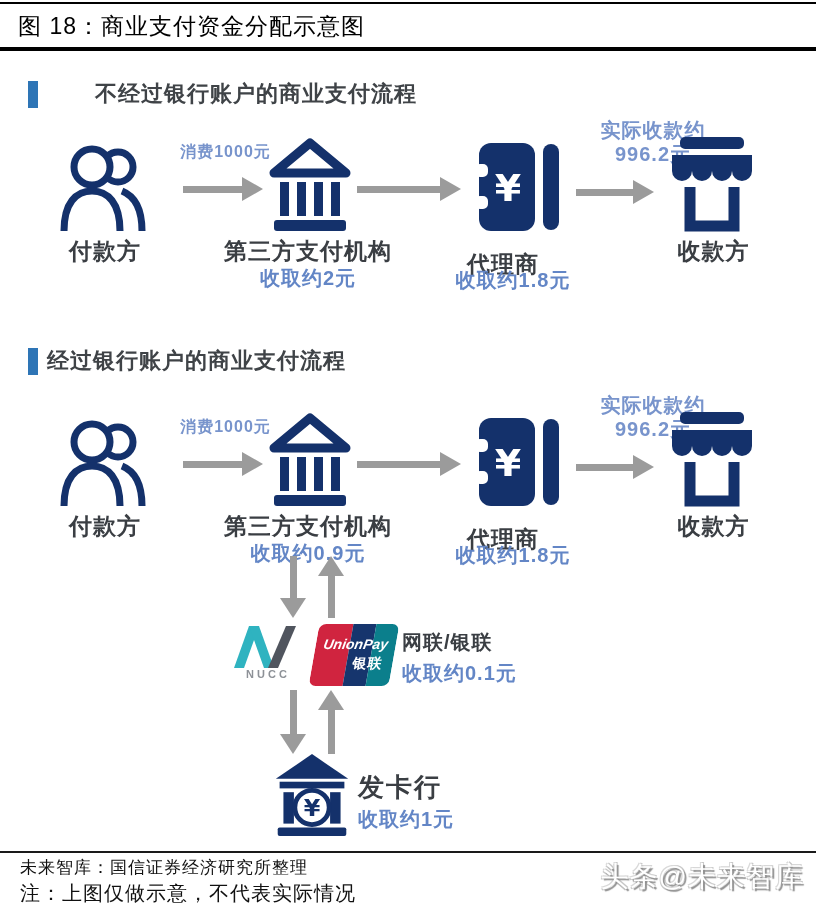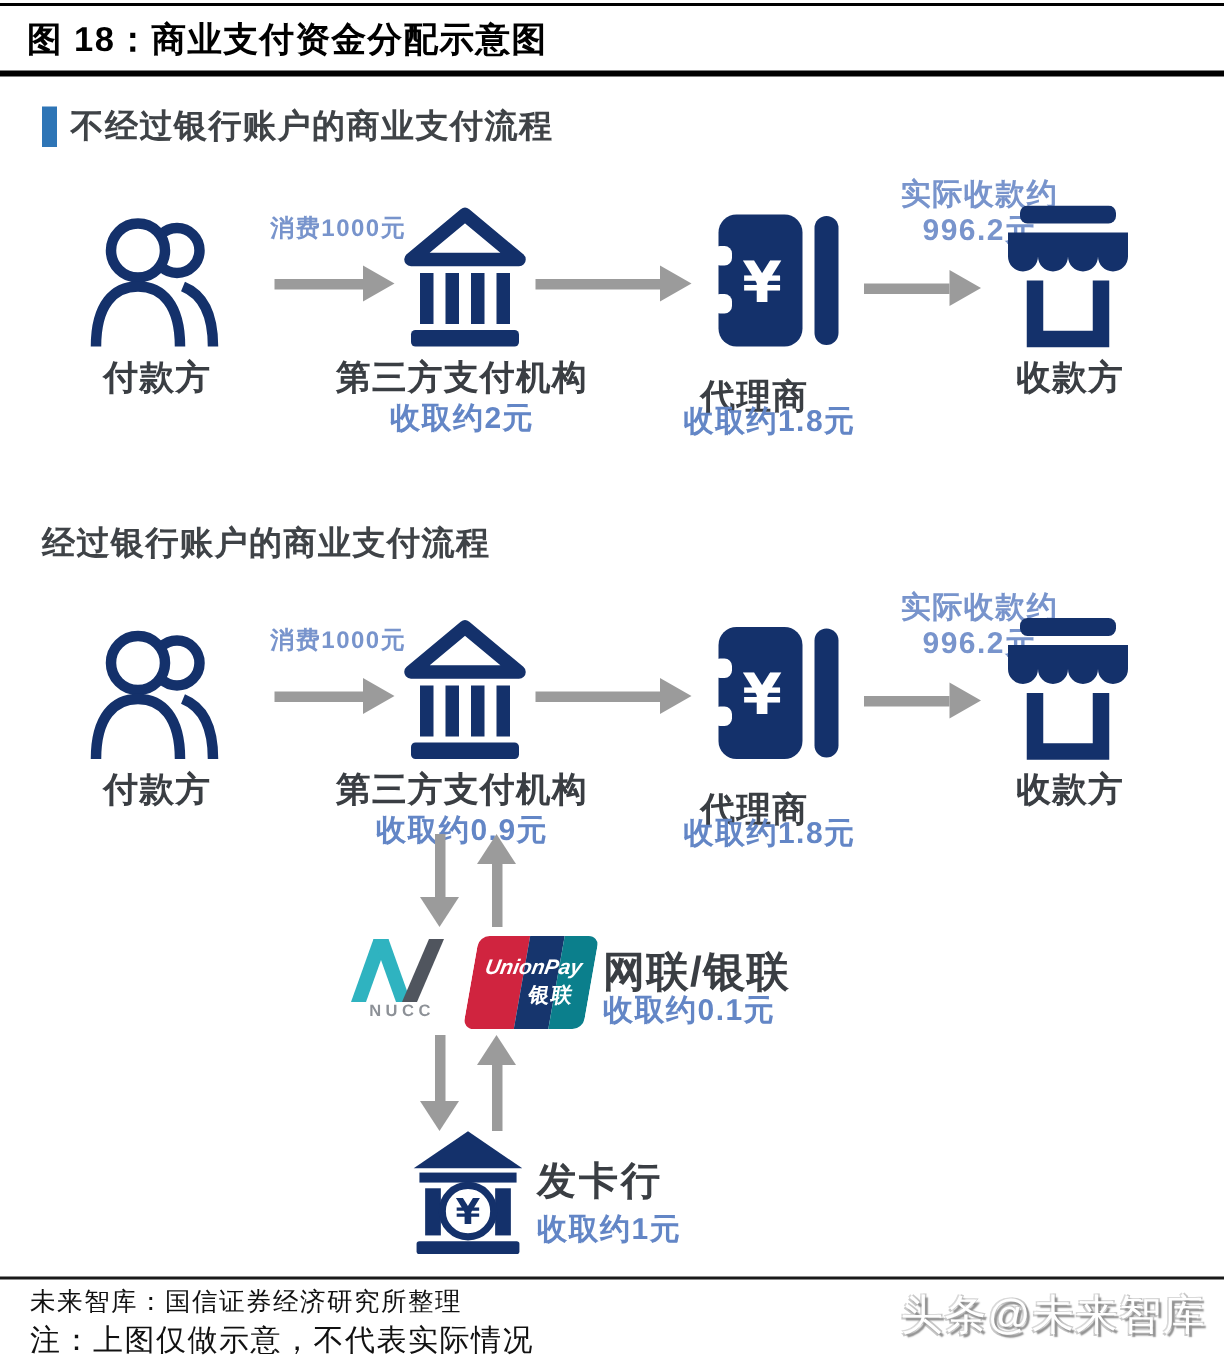--- a/index.html
+++ b/index.html
@@ -4,27 +4,27 @@
 <style>
   * { margin:0; padding:0; box-sizing:border-box; }
   body { background:#fff; font-family:"Liberation Sans", sans-serif; }
   .page { position:relative; width:816px; height:908px; background:#fff; overflow:hidden; }
 
   .rule { position:absolute; left:0; width:816px; background:#000; }
   .rule-top { top:2px; height:2px; }
   .rule-thick { top:47px; height:4px; }
   .rule-footer { top:851px; height:2px; background:#1a1a1a; }
 
-  .fig-title { position:absolute; left:18px; top:11px; font-size:23px; font-weight:bold; color:#000; letter-spacing:1px; }
+  .fig-title { position:absolute; left:18px; top:11px; font-size:23px; font-weight:normal; color:#000; letter-spacing:1px; }
 
   .section-heading { position:absolute; display:flex; align-items:center; height:28px; }
   .section-heading .bar { width:10px; height:27px; background:#2e75b6; margin-right:9px; }
   .section-heading .txt { font-size:22px; font-weight:bold; color:#3f4347; letter-spacing:1px; }
-  .sh1 { left:28px; top:70px; }
-  .sh2 { left:28px; top:347px;flex-direction:column; }
+  .sh1 { left:28px; top:80px;gap:48px; }
+  .sh2 { left:28px; top:347px; }
 
   .row { position:absolute; left:0; width:816px; height:185px; }
   .row1 { top:115px; }
   .row2 { top:390px; }
   .row > * { position:absolute; }
 
   .node-label { font-size:23px; font-weight:bold; color:#3a3e43; text-align:center; letter-spacing:1px; }
   .fee-text { font-size:20px; font-weight:bold; color:#6386c6; text-align:center; letter-spacing:1px; }
   .flow-amt { font-size:16px; font-weight:bold; color:#7894cc; text-align:center; letter-spacing:1px; }
   .recv-amt { font-size:20px; font-weight:bold; color:#7894cc; text-align:center; line-height:24px; letter-spacing:1px; }
@@ -63,21 +63,21 @@
   .nucc-logo { position:absolute; left:234px; top:624px; }
   .nucc-caption { position:absolute; left:228px; top:668px; width:80px; text-align:center; font-size:11px; font-weight:bold; color:#8d9197; letter-spacing:3px; }
 
   .unionpay-card { position:absolute; left:314px; top:624px; width:80px; height:62px; transform:skewX(-10deg); border-radius:7px; overflow:hidden; display:flex; }
   .unionpay-card .stripe-red { width:34px; background:#d0243f; }
   .unionpay-card .stripe-navy { width:23px; background:#16356d; }
   .unionpay-card .stripe-teal { width:23px; background:#0b7f8c; }
   .up-en { position:absolute; left:0; top:12px; width:80px; text-align:center; color:#fff; font-size:14px; font-style:italic; font-weight:bold; letter-spacing:0px; }
   .up-cn { position:absolute; left:40px; top:31px; color:#fff; font-size:14px; font-weight:bold; letter-spacing:1px; }
 
-  .clearing-label { position:absolute; left:402px; top:629px; font-size:28px; font-weight:bold; color:#3a3e43; letter-spacing:1px;text-align:right; }
+  .clearing-label { position:absolute; left:402px; top:629px; font-size:20px; font-weight:bold; color:#3a3e43; letter-spacing:1px;text-align:right; }
   .clearing-fee   { position:absolute; left:402px; top:660px; font-size:20px; font-weight:bold; color:#6386c6; letter-spacing:1px; }
 
   .issuer-icon  { position:absolute; left:272px; top:752px; }
   .issuer-label { position:absolute; left:358px; top:770px; font-size:26px; font-weight:bold; color:#3a3e43; letter-spacing:2px; }
   .issuer-fee   { position:absolute; left:358px; top:806px; font-size:20px; font-weight:bold; color:#6386c6; letter-spacing:1px; }
 
   .footer-source { position:absolute; left:20px; top:856px; font-size:17px; color:#111; font-family:"Liberation Serif", serif; letter-spacing:1px; }
   .footer-note   { position:absolute; left:20px; top:880px; font-size:20px; color:#111; font-family:"Liberation Serif", serif; letter-spacing:1px; }
   .watermark { position:absolute; right:12px; top:858px; font-size:28px; font-weight:normal; color:#fff;
                text-shadow: 2px 2px 1px #8f8f8f, -1px -1px 0 #d9d9d9, 1px -1px 0 #c9c9c9, -1px 1px 0 #c9c9c9; letter-spacing:1px; }

